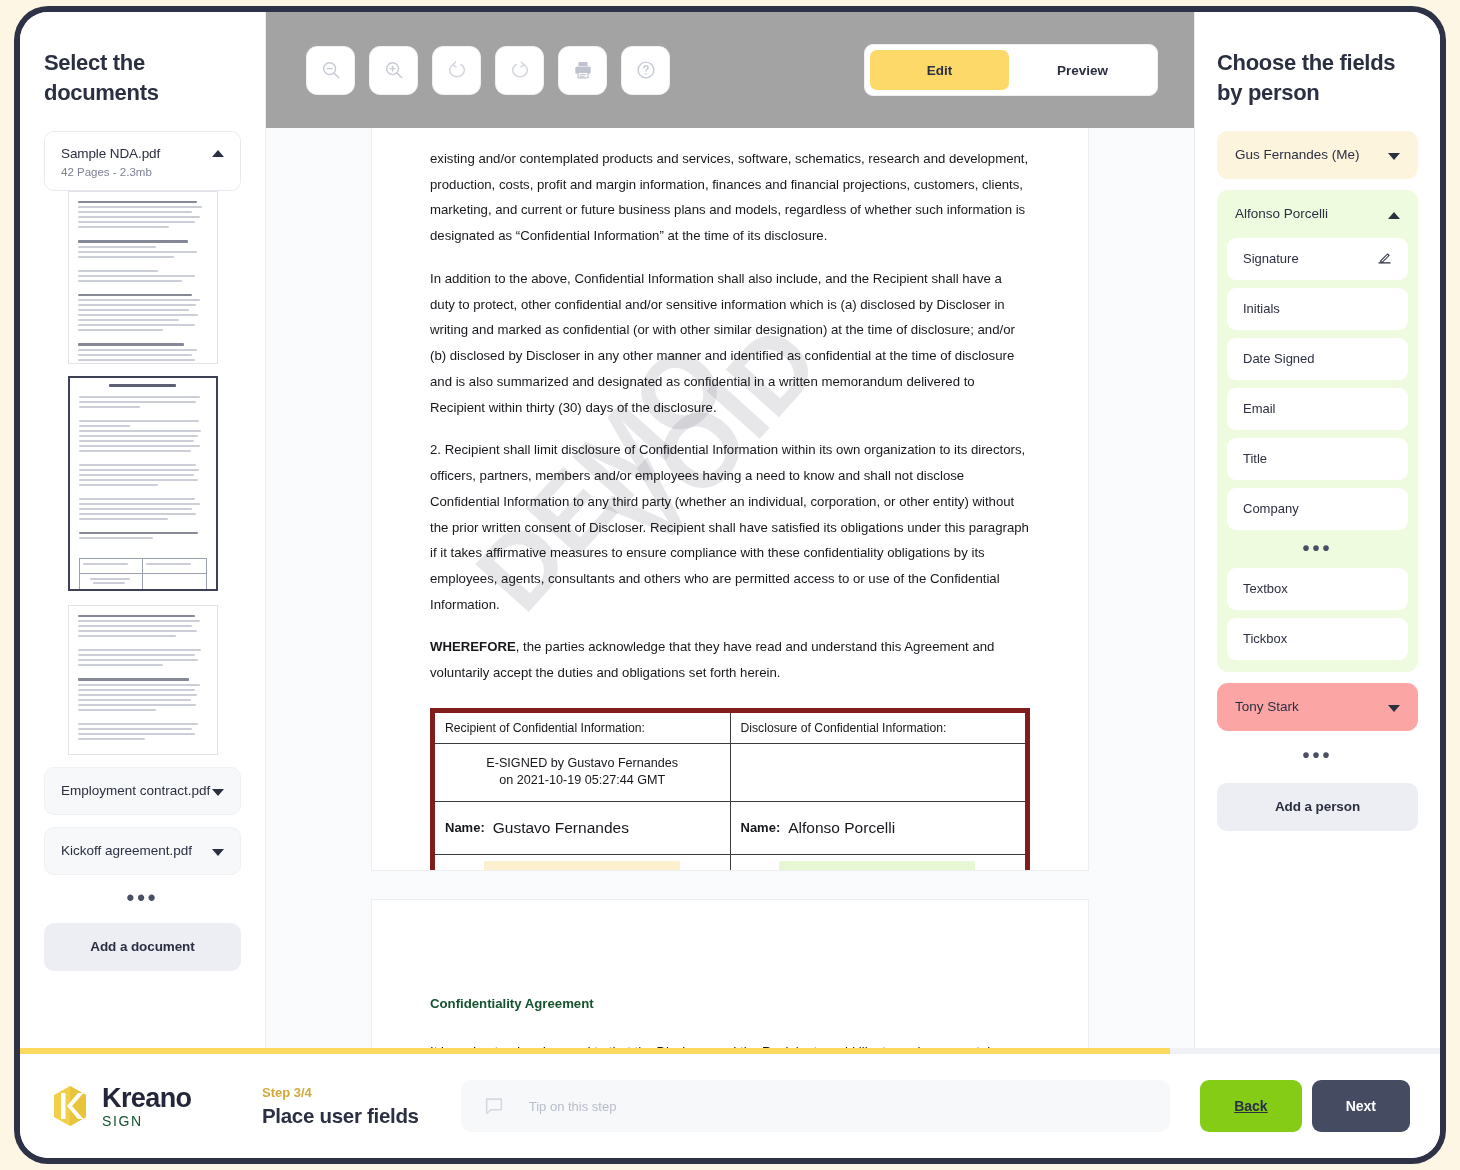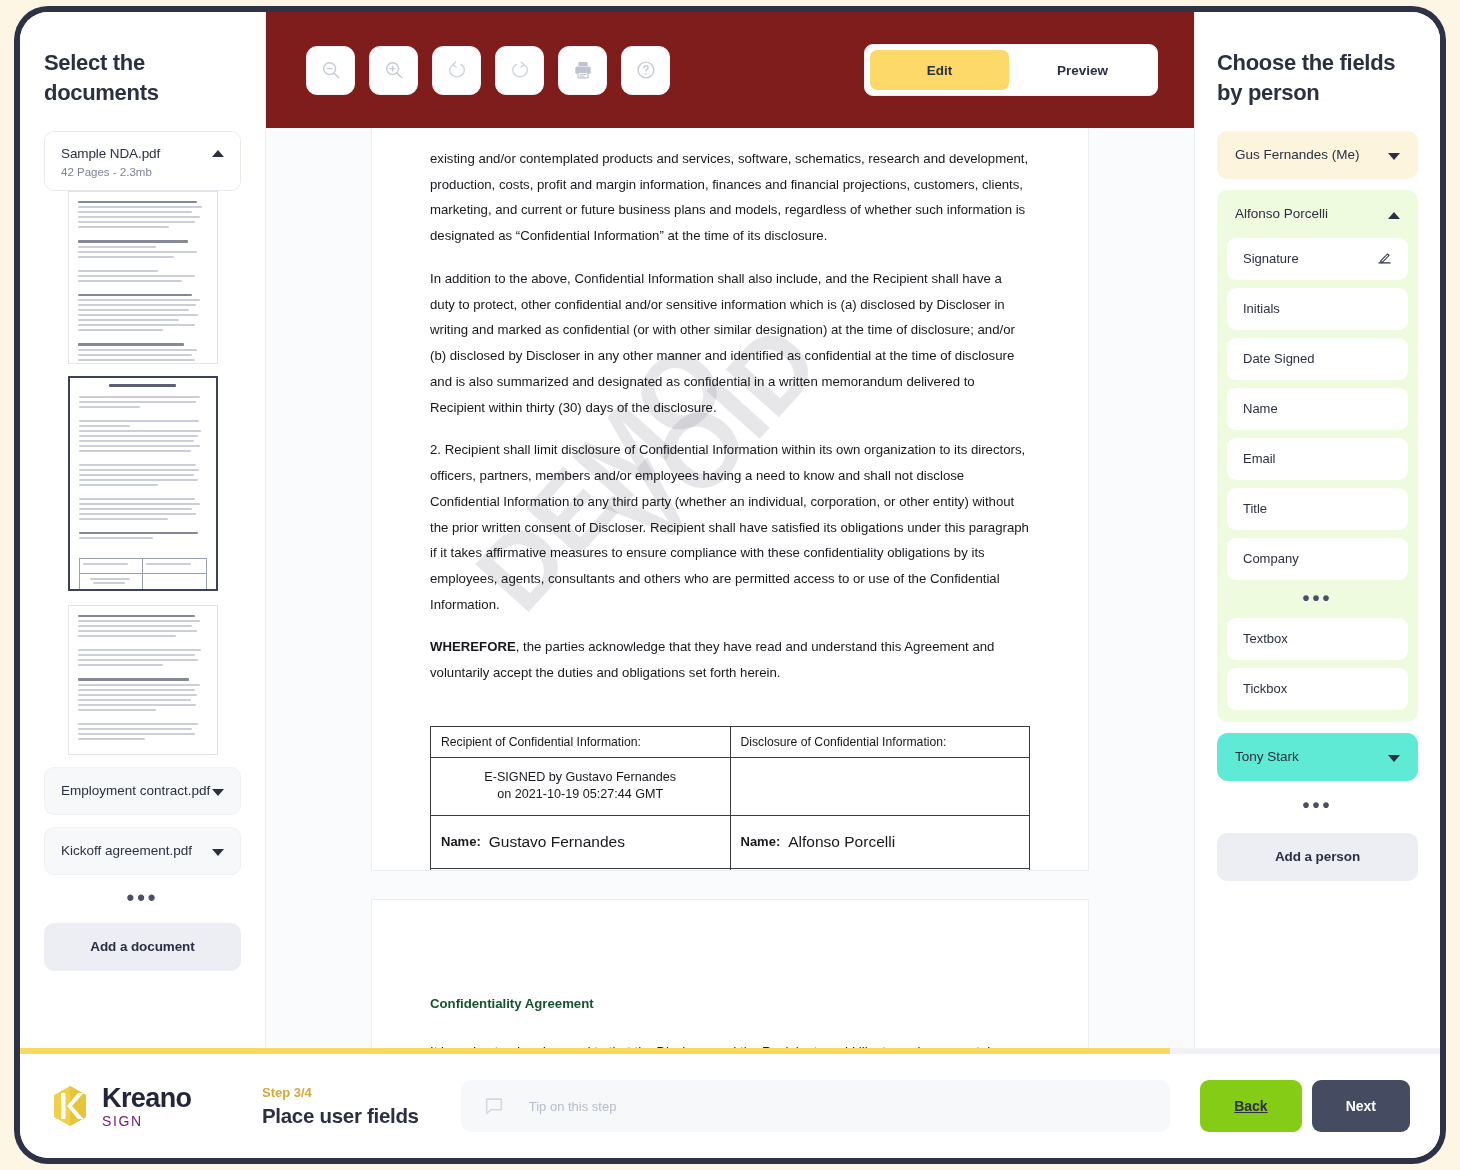--- a/index.html
+++ b/index.html
@@ -99,21 +99,21 @@
     font-size: 13.5px; font-weight: bold; color: #2b2f42;
     font-family: inherit; cursor: pointer; letter-spacing: -0.1px;
   }
 
   
   #center { flex: 1 1 auto; background: #fafbfc; display: flex; flex-direction: column; min-width: 0; position: relative;}
   #toolbar {
     height: 116px; flex: 0 0 116px;
     display: flex; align-items: center;
     padding: 0 36px;
-    background: #7f1d1d;
+    background: #a3a3a3;
   }
   .tool-icons { display: flex; gap: 14px; margin-left: 4px; }
   .tool-btn {
     width: 49px; height: 49px; border-radius: 11px;
     background: #ffffff; border: 1px solid #f1f1f5;
     display: flex; align-items: center; justify-content: center;
     cursor: pointer;
   }
   .tool-btn svg { display: block; }
   .seg {
@@ -157,21 +157,21 @@
     text-align: left;
   }
   .doc-text p { margin-bottom: 17px; }
   .doc-text b { font-weight: bold; }
   .doc-heading { text-align: left; font-weight: bold; font-size: 13.2px; color: #14532d; margin-bottom: 28px; }
 
   
   .sig-table {
     position: relative; z-index: 3;
     width: 100%; border-collapse: collapse;
-    border: 1px solid #7f1d1d; margin-top: 40px;
+    border: 5px solid #7f1d1d; margin-top: 22px;
     table-layout: fixed;
   }
   .sig-table td { border: 1px solid #3b3b3b; padding: 0; vertical-align: middle; }
   .cell-head { font-size: 12.2px; color: #17181c; padding: 8px 10px !important; }
   .cell-esign { height: 58px; text-align: center; font-size: 12.6px; color: #17181c; line-height: 1.4; padding: 6px 10px !important;}
   .cell-row { height: 52px; padding: 0 10px !important; display: table-cell; }
   .cell-inner { display: flex; align-items: center; gap: 8px; height: 52px; }
   .lbl { font-size: 13px; font-weight: bold; color: #17181c; flex: 0 0 auto;}
   .val { font-size: 15.5px; color: #17181c; }
   .field-chip {
@@ -185,21 +185,21 @@
 
   
   #right-sidebar {
     width: 246px; flex: 0 0 246px;
     background: #ffffff; border-left: 1px solid #ececf1;
     padding: 36px 22px 0 22px; overflow: hidden;
   }
   .person-block { border-radius: 11px; margin-bottom: 11px; }
   .person-block.me { background: #fdf4dd; }
   .person-block.active { background: #effbdf; padding-bottom: 12px; }
-  .person-block.other { background: #5eead4; }
+  .person-block.other { background: #fca5a5; }
   .person-head {
     height: 48px; display: flex; align-items: center; justify-content: space-between;
     padding: 0 18px; cursor: pointer;
   }
   .person-name { font-size: 13.5px; font-weight: 500; color: #2b2f42; }
   .field-item {
     background: #ffffff; border-radius: 9px; height: 42px;
     margin: 0 10px 8px 10px;
     display: flex; align-items: center; justify-content: space-between;
     padding: 0 16px; cursor: pointer;
@@ -212,21 +212,21 @@
   #progress-track { height: 6px; background: #f0f1f5; flex: 0 0 6px; }
   #progress-fill { height: 100%; background: #fbd95e; width: 81%; }
   #footer {
     height: 104px; flex: 0 0 104px; background: #ffffff;
     display: flex; align-items: center; padding: 0 30px; gap: 0;
   }
   .logo-wrap { display: flex; align-items: center; gap: 12px; width: 212px; flex: 0 0 212px; }
   .logo-mark { width: 40px; height: 44px; position: relative; flex: 0 0 40px;}
   .logo-text { line-height: 1; }
   .logo-name { font-size: 27px; font-weight: bold; color: #23263a; letter-spacing: -0.6px; }
-  .logo-sub { font-size: 14px; color: #701a75; letter-spacing: 1.6px; margin-top: 2px; }
+  .logo-sub { font-size: 14px; color: #14532d; letter-spacing: 1.6px; margin-top: 2px; }
   .step-wrap { flex: 0 0 auto; margin-right: 42px; }
   .step-small { font-size: 13px; font-weight: bold; color: #d2a93c; margin-bottom: 4px; }
   .step-big { font-size: 20.5px; font-weight: bold; color: #2b2f42; letter-spacing: -0.3px;}
   .tip-box {
     flex: 1 1 auto; height: 52px; background: #f7f8fa; border-radius: 10px;
     display: flex; align-items: center; gap: 24px; padding: 0 22px;
     margin-right: 30px;
   }
   .tip-placeholder { font-size: 13px; color: #b8bcca; }
   .footer-btns { display: flex; gap: 10px; flex: 0 0 auto; }
@@ -549,23 +549,20 @@
                 <path d="M5.5 16.2 L16.8 4.8 L19.2 7.2 L7.9 18.6 Z"></path>
           </svg>
         </div>
         <div class="field-item">
           <span class="field-label">Initials</span>
         </div>
         <div class="field-item">
           <span class="field-label">Date Signed</span>
         </div>
         <div class="field-item">
-          <span class="field-label">Name</span>
-        </div>
-        <div class="field-item">
           <span class="field-label">Email</span>
         </div>
         <div class="field-item">
           <span class="field-label">Title</span>
         </div>
         <div class="field-item">
           <span class="field-label">Company</span>
         </div>
 
         <div class="field-dots">•••</div>

